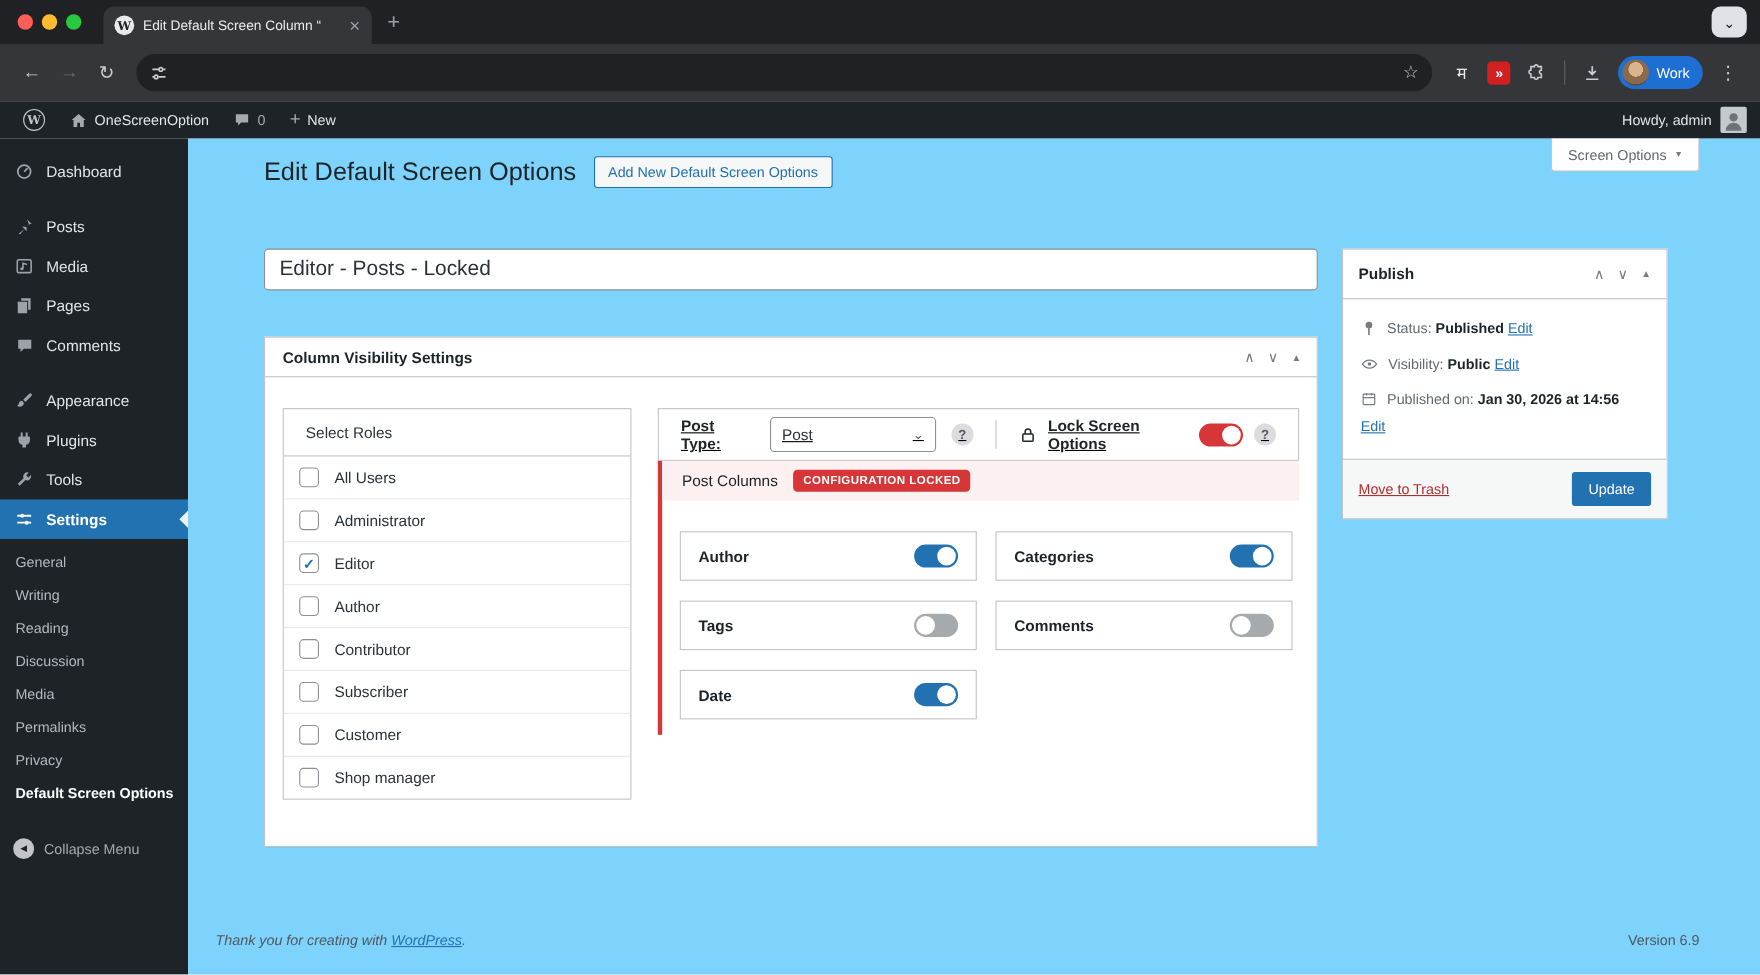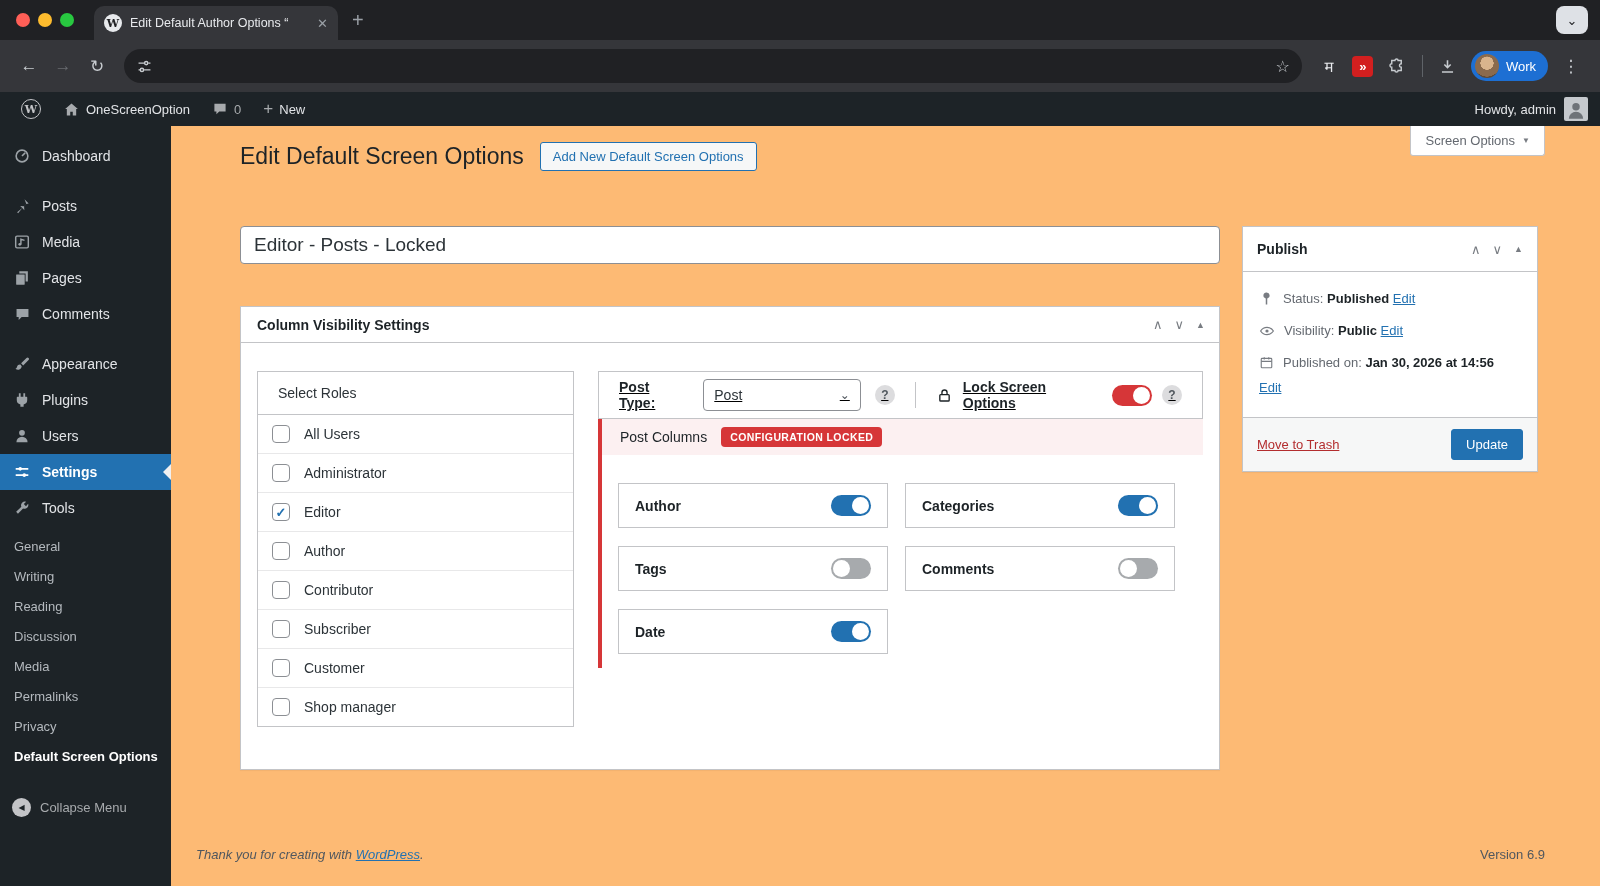--- a/index.html
+++ b/index.html
@@ -61,21 +61,21 @@
                border:8px solid transparent; border-right-color:#f0f0f1; }
   .menu-sep { height:14px; }
   .submenu { padding:6px 0; }
   .sub-item { padding:6px 12px 6px 14px; font-size:13px; color:#b4b9be; line-height:18px; }
   .sub-item.current { color:#fff; font-weight:700; }
   .collapse-row { margin-top:12px; display:flex; align-items:center; gap:9px; padding:8px 12px; color:#a7aaad; font-size:13px; }
   .collapse-circle { width:19px; height:19px; border-radius:50%; background:#c3c4c7; color:#1d2327; font-size:8px;
                      display:flex; align-items:center; justify-content:center; }
 
   
-  .content { flex:1; background:#fdba74; position:relative; padding:14px 62px 0 69px; }
+  .content { flex:1; background:#7dd3fc; position:relative; padding:14px 84px 0 69px; }
   .so-tab { position:absolute; top:0; right:55px; background:#fff; border:1px solid #c3c4c7; border-top:none;
             border-radius:0 0 3px 3px; padding:7px 14px; font-size:13px; color:#646970; display:flex; align-items:center; gap:7px; }
   .so-caret { font-size:8px; color:#787c82; }
   .title-row { display:flex; align-items:center; gap:16px; height:32px; margin-bottom:54px; }
   .page-h1 { font-size:23px; font-weight:400; color:#1d2327; }
   .add-new-btn { background:#f6f7f7; border:1px solid #2271b1; color:#2271b1; font-size:13px;
                  border-radius:3px; padding:6px 12px; font-family:inherit; }
   .cols { display:flex; gap:22px; align-items:flex-start; }
   .left-col { flex:1; min-width:0; }
   .right-col { width:296px; flex-shrink:0; }
@@ -150,21 +150,21 @@
 <body>
 
 <div class="tabstrip">
   <div class="lights">
     <span class="light red"></span>
     <span class="light yellow"></span>
     <span class="light green"></span>
   </div>
   <div class="tab">
     <span class="favicon">W</span>
-    <span class="tab-title">Edit Default Author Options “</span>
+    <span class="tab-title">Edit Default Screen Column “</span>
     <span class="tab-close">✕</span>
   </div>
   <span class="newtab">+</span>
   <div class="tab-search">⌄</div>
 </div>
 
 <div class="toolbar">
   <span class="nav-ic">←</span>
   <span class="nav-ic dim">→</span>
   <span class="nav-ic">↻</span>
@@ -297,43 +297,34 @@
       <span class="mi-ic">
         <svg width="18" height="18" viewBox="0 0 20 20" fill="currentColor">
             <path d="M6.5 2.5h2v4h3v-4h2v4H15a.8.8 0 01.8.8V10a5 5 0 01-4 4.9v2.6H8.2v-2.6a5 5 0 01-4-4.9V7.3a.8.8 0 01.8-.8h1.5z"></path>
           </svg>
       </span>
       <span>Plugins</span>
     </div>
     <div class="menu-item">
       <span class="mi-ic">
         <svg width="18" height="18" viewBox="0 0 20 20" fill="currentColor">
-            <circle cx="10" cy="6.5" r="3.2"></circle>
-            <path d="M3.8 17a6.2 6.2 0 0112.4 0z"></path>
-          </svg>
-      </span>
-      <span>Users</span>
+            <path d="M16.8 5.2a4.2 4.2 0 01-5.6 5.3l-5.7 5.8-2-2 5.8-5.7a4.2 4.2 0 015.3-5.6L12 5.6l2.4 2.4z"></path>
+          </svg>
+      </span>
+      <span>Tools</span>
     </div>
     <div class="menu-item active">
       <span class="mi-ic">
         <svg width="18" height="18" viewBox="0 0 20 20" fill="none" stroke="currentColor" stroke-width="1.8">
             <path d="M3 6.5h14M3 13.5h14"></path>
             <circle cx="8" cy="6.5" r="2" fill="currentColor" stroke="none"></circle>
             <circle cx="12.5" cy="13.5" r="2" fill="currentColor" stroke="none"></circle>
           </svg>
       </span>
       <span>Settings</span>
-    </div>
-    <div class="menu-item">
-      <span class="mi-ic">
-        <svg width="18" height="18" viewBox="0 0 20 20" fill="currentColor">
-            <path d="M16.8 5.2a4.2 4.2 0 01-5.6 5.3l-5.7 5.8-2-2 5.8-5.7a4.2 4.2 0 015.3-5.6L12 5.6l2.4 2.4z"></path>
-          </svg>
-      </span>
-      <span>Tools</span>
     </div>
     <div class="submenu">
       <div class="sub-item">General</div>
       <div class="sub-item">Writing</div>
       <div class="sub-item">Reading</div>
       <div class="sub-item">Discussion</div>
       <div class="sub-item">Media</div>
       <div class="sub-item">Permalinks</div>
       <div class="sub-item">Privacy</div>
       <div class="sub-item current">Default Screen Options</div>

